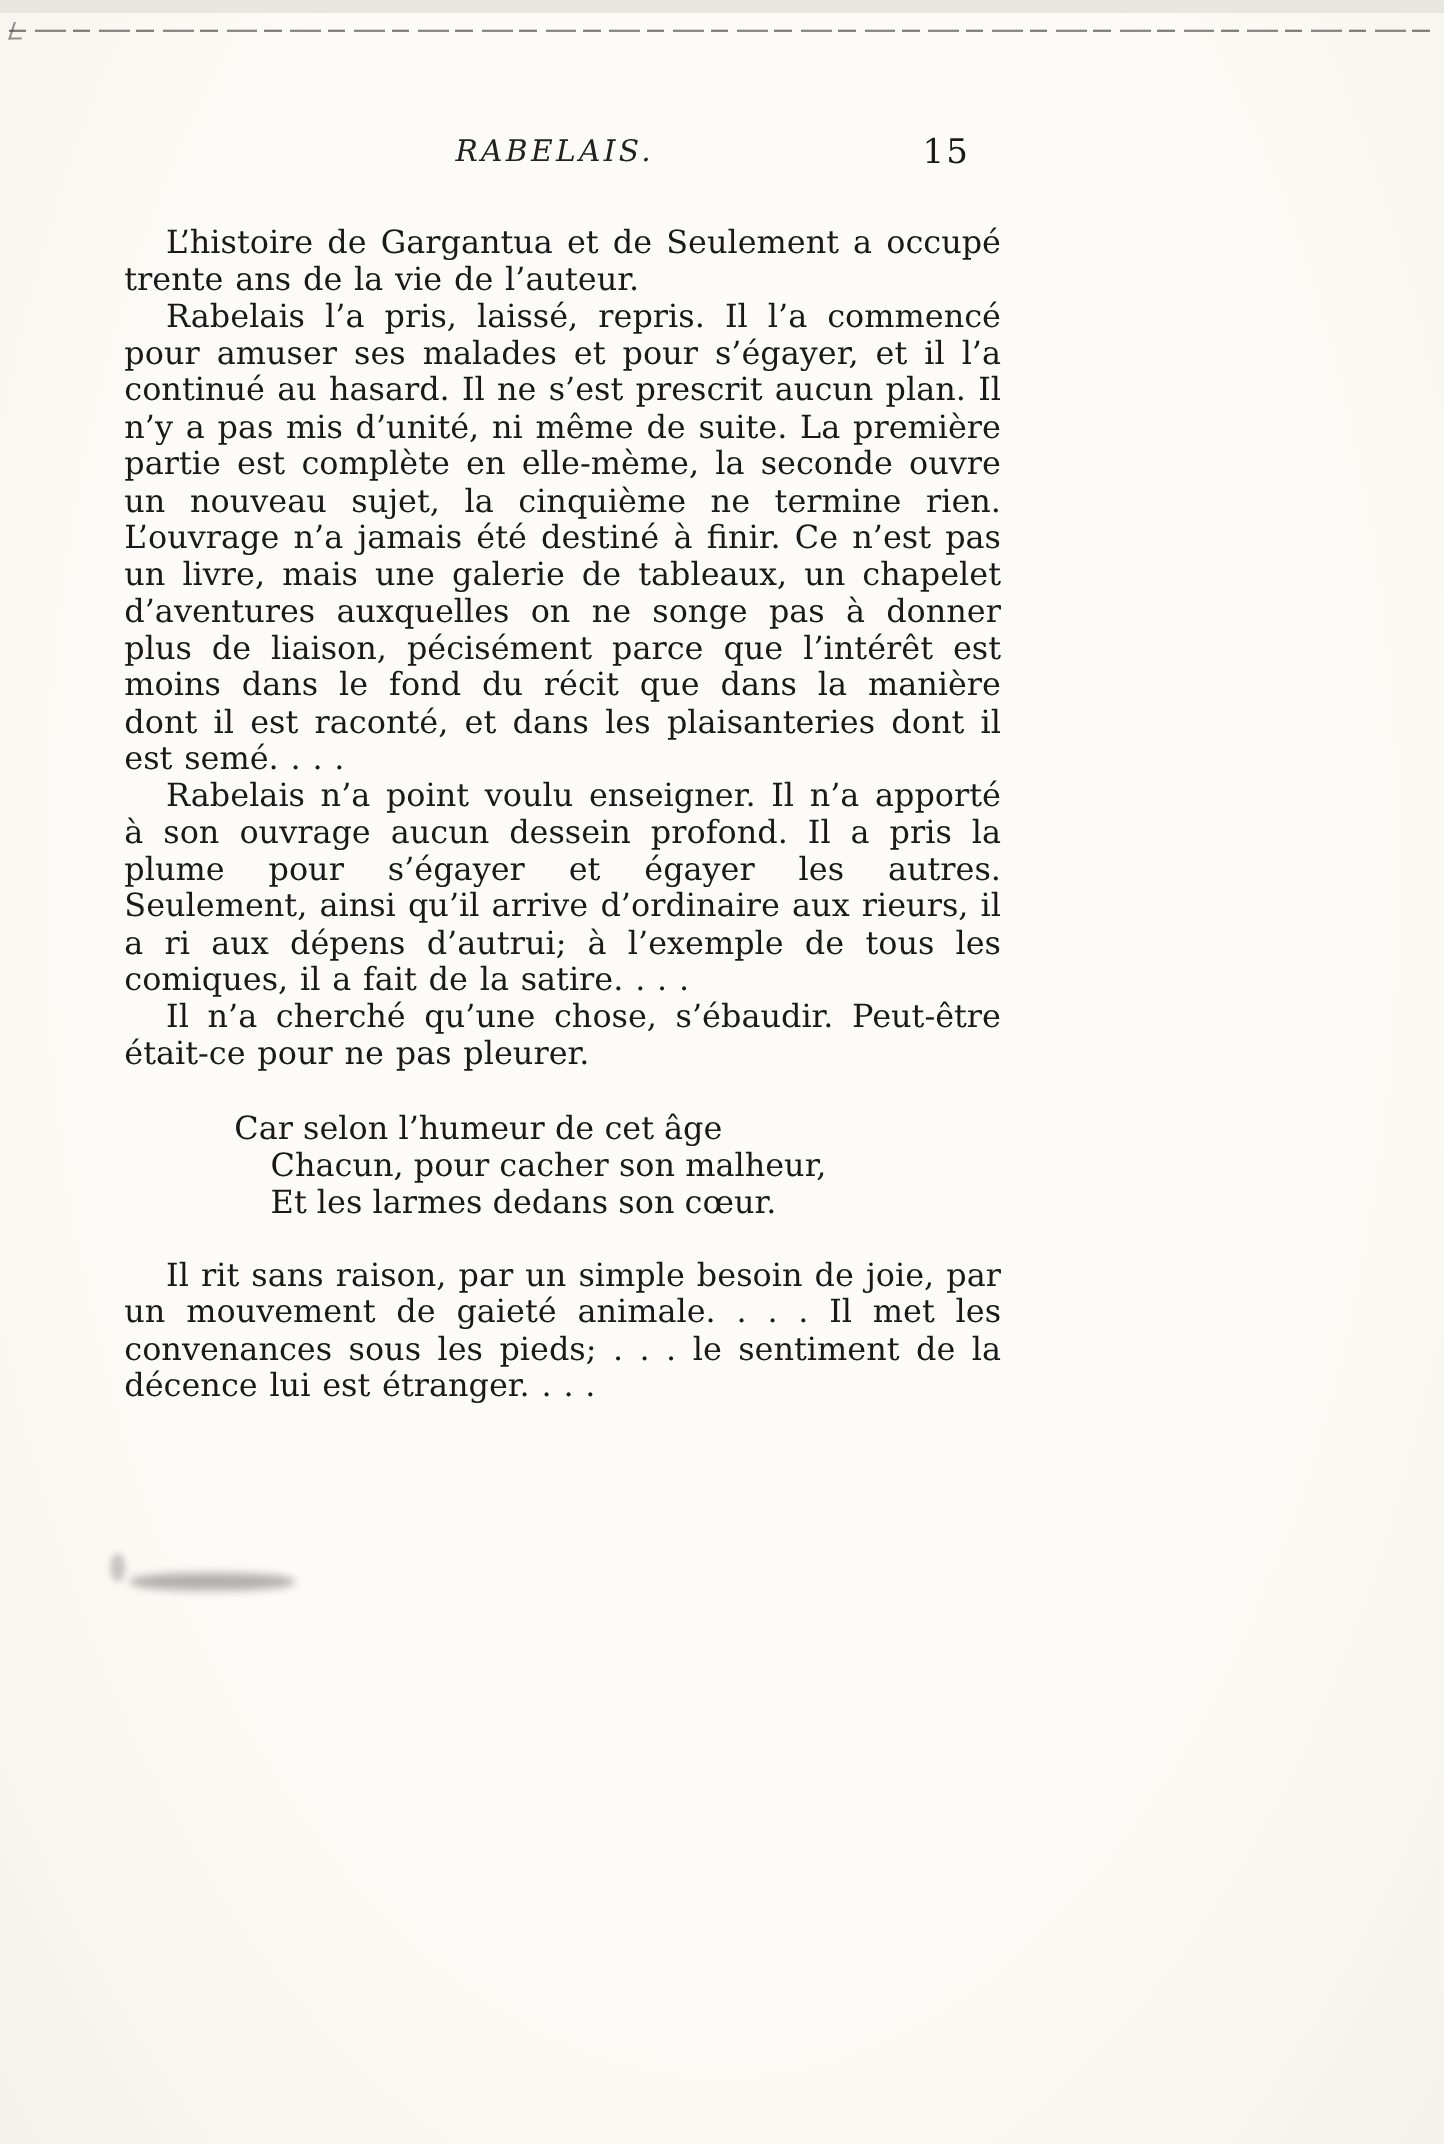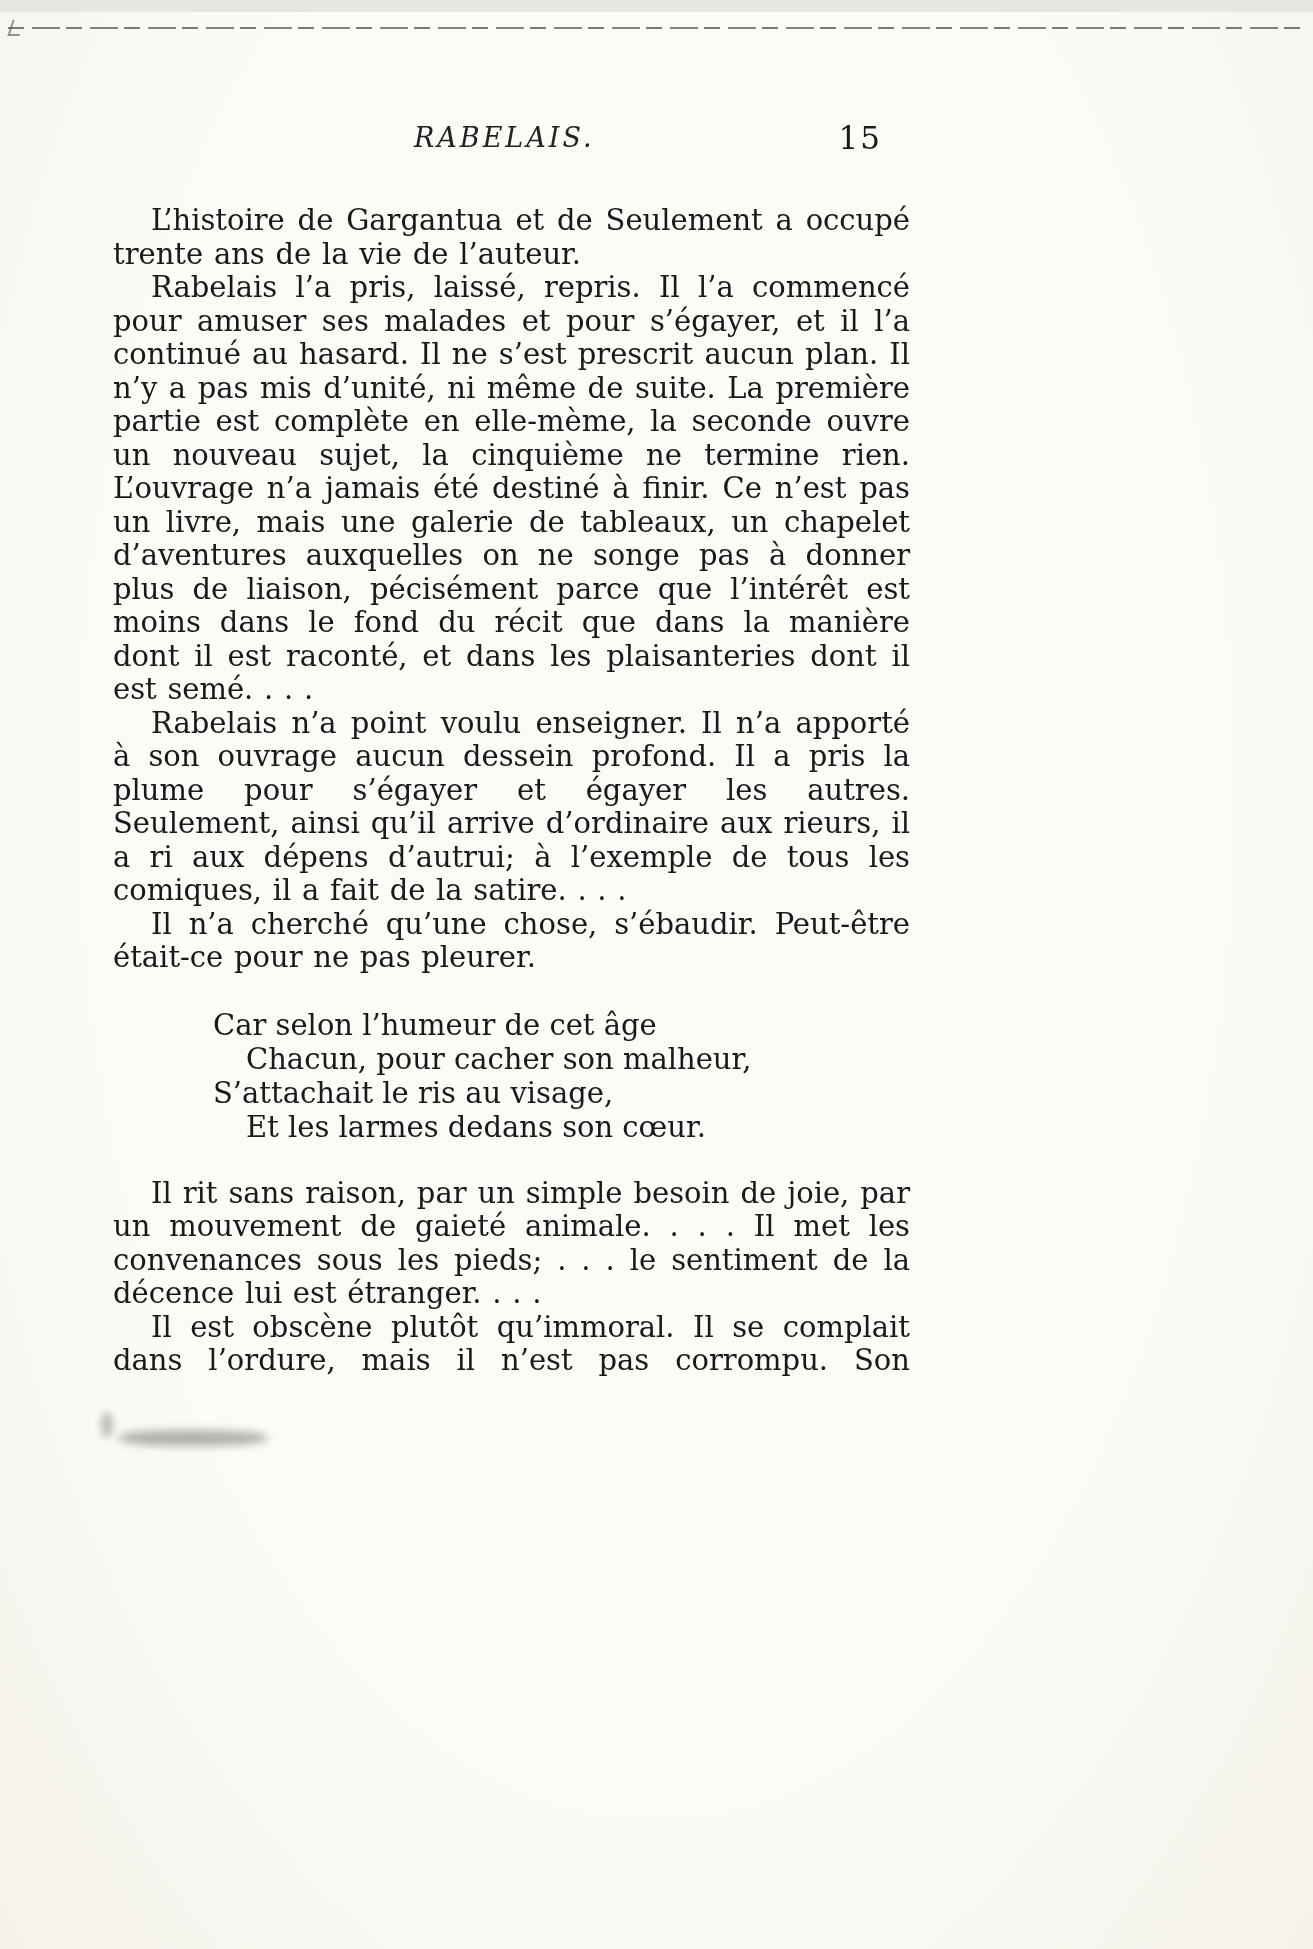--- a/index.html
+++ b/index.html
@@ -137,28 +137,26 @@
 
       <p>Rabelais l’a pris, laissé, repris.  Il l’a commencé pour amuser ses malades et pour s’égayer, et il l’a continué au hasard.  Il ne s’est prescrit aucun plan.  Il n’y a pas mis d’unité, ni même de suite. La première partie est complète en elle-mème, la seconde ouvre un nouveau sujet, la cinquième ne termine rien.  L’ouvrage n’a jamais été destiné à finir.  Ce n’est pas un livre, mais une galerie de tableaux, un chapelet d’aventures auxquelles on ne songe pas à donner plus de liaison, pécisément parce que l’intérêt est moins dans le fond du récit que dans la manière dont il est raconté, et dans les plaisanteries dont il est semé. . . .</p>
 
       <p>Rabelais n’a point voulu enseigner.  Il n’a apporté à son ouvrage aucun dessein profond.  Il a pris la plume pour s’égayer et égayer les autres. Seulement, ainsi qu’il arrive d’ordinaire aux rieurs, il a ri aux dépens d’autrui; à l’exemple de tous les comiques, il a fait de la satire. . . .</p>
 
       <p>Il n’a cherché qu’une chose, s’ébaudir.  Peut-être était-ce pour ne pas pleurer.</p>
 
       <div class="verse">
         <div class="verse-line">Car selon l’humeur de cet âge</div>
         <div class="verse-line indented">Chacun, pour cacher son malheur,</div>
-        <div class="verse-line">S’attachait le ris au visage,</div>
         <div class="verse-line indented">Et les larmes dedans son cœur.</div>
       </div>
 
 
       <p>Il rit sans raison, par un simple besoin de joie, par un mouvement de gaieté animale. . . . Il met les convenances sous les pieds; . . .  le sentiment de la décence lui est étranger. . . .</p>
 
-      <p class="continued">Il est obscène plutôt qu’immoral.  Il se complait dans l’ordure, mais il n’est pas corrompu.  Son</p>
 
     </div>
   </div>
 
   <div class="smudge"></div>
   <div class="smudge2"></div>
 
 </div>
 
 </body></html>

